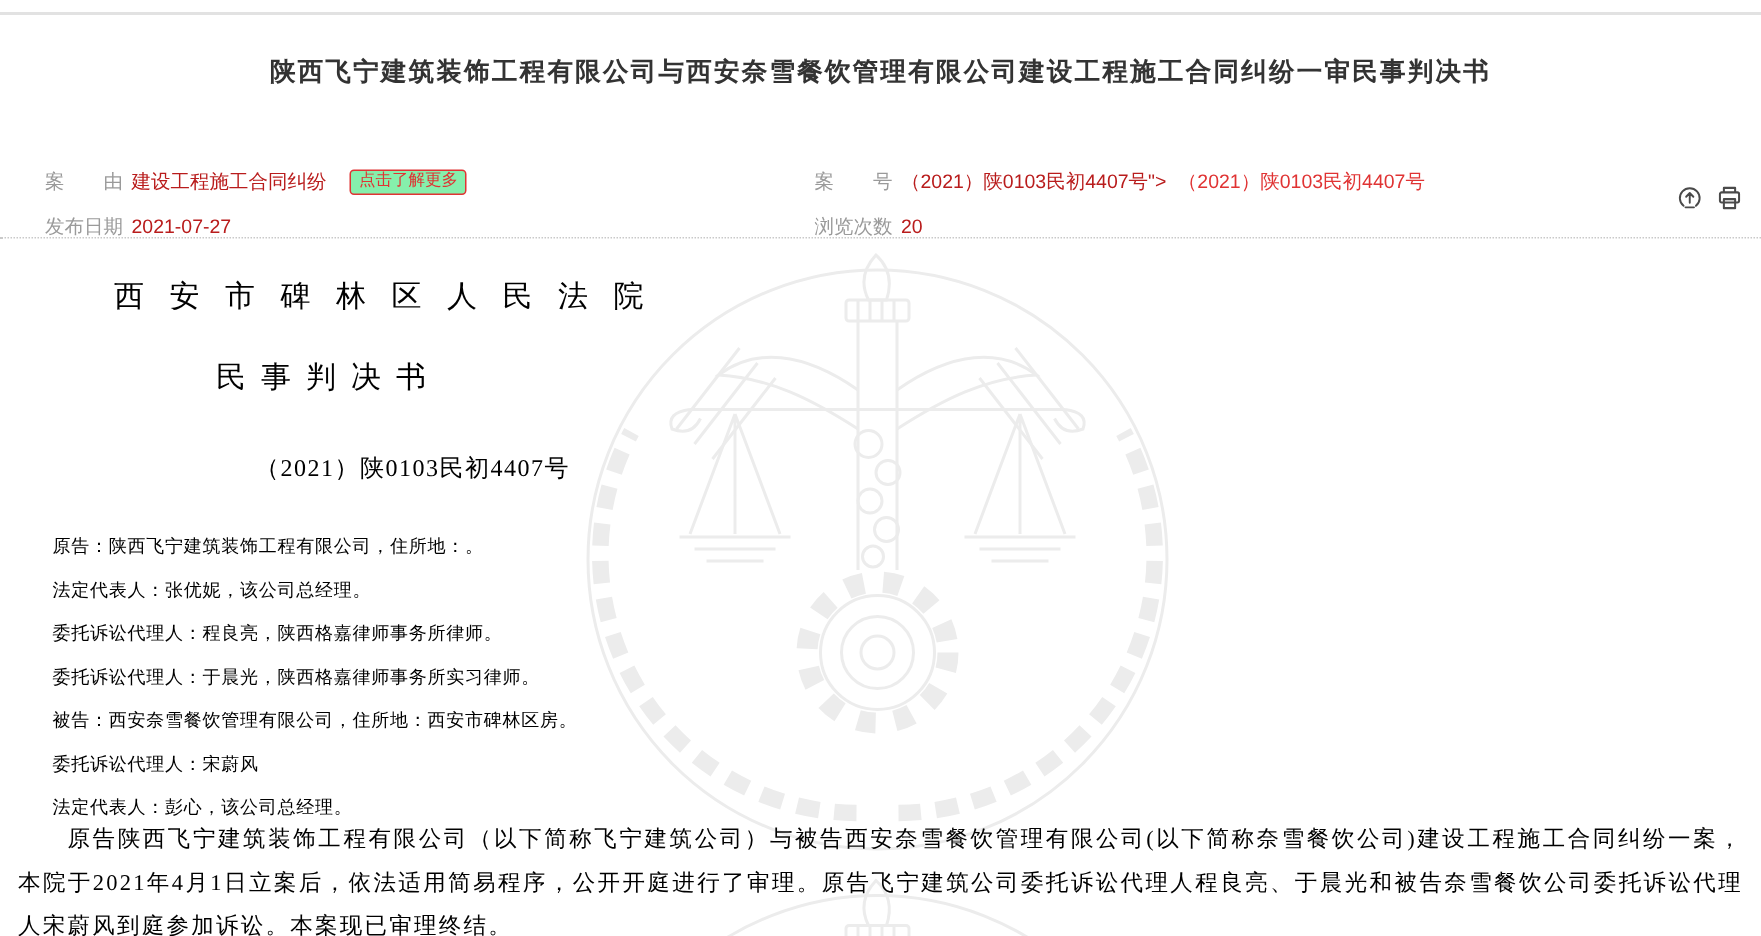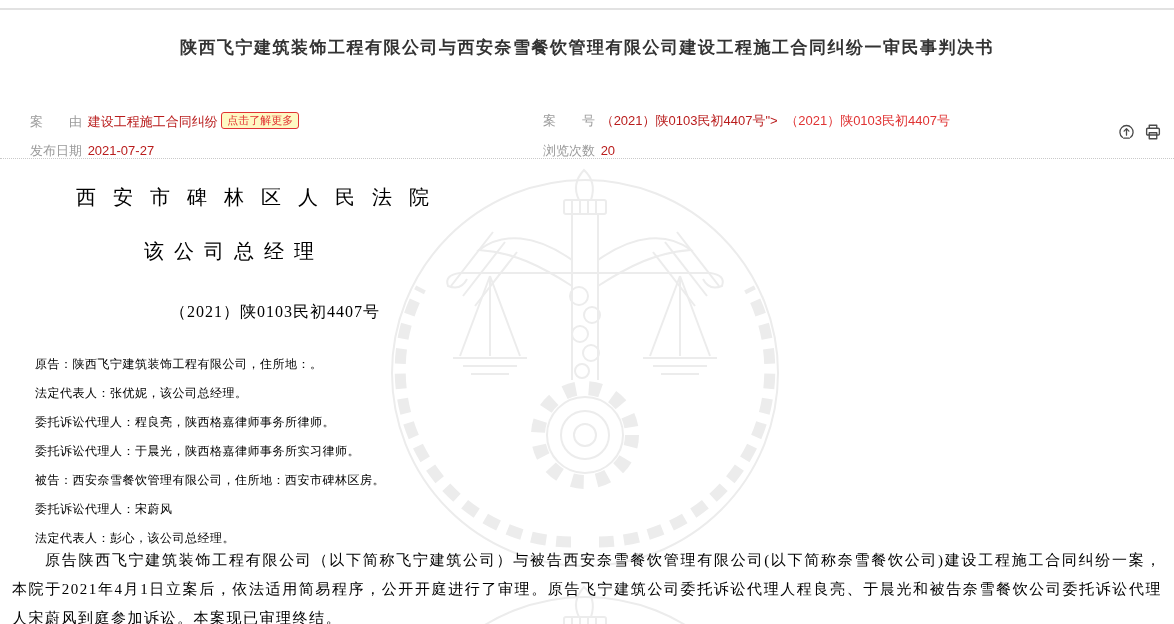--- a/index.html
+++ b/index.html
@@ -14,23 +14,23 @@
   }
   
   .meta-row{position:absolute;font-size:13px;white-space:nowrap;}
   .meta-label{display:inline-block;color:#9a9a9a;}
   .meta-value{color:#b91c1c;margin-left:2px;}
   .row-cause{top:112px;left:30px;}
   .row-date{top:142px;left:30px;}
   .row-caseno{top:112px;left:543px;}
   .row-views{top:142px;left:543px;}
   .badge{
-    display:inline-block;margin-left:0;padding:0 5px;font-size:11px;line-height:15px;
-    color:#e03333;border:1px solid #e03333;border-radius:3px;background:#fef9c3;
-    vertical-align:2px;cursor:pointer;
+    display:inline-block;margin-left:12px;padding:0 5px;font-size:11px;line-height:15px;
+    color:#e03333;border:1px solid #e03333;border-radius:3px;background:#86efac;
+    vertical-align:2px;cursor:pointer;font-family:Liberation Mono, monospace;
   }
   .case-link{color:#e03333;margin-left:4px;cursor:pointer;text-decoration:none;}
   .meta-icons{position:absolute;top:123px;left:1118px;display:flex;gap:9px;}
   .meta-icons svg{display:block;cursor:pointer;}
   .dotted-rule{position:absolute;top:158px;left:0;width:100%;height:0;border-top:1px dotted #c9c9c9;}
   
   .watermark svg{position:absolute;left:385px;}
   .seal-1{top:168px;}
   .seal-2{top:585px;}
   
@@ -123,21 +123,21 @@
         <path d="M334 118 L292 64 M322 128 L280 74 M310 138 L268 84"></path>
       </g>
     </svg>
     <svg class="seal-2" width="400" height="400" viewBox="0 0 400 400">
       <use href="#emblem"></use>
     </svg>
   </div>
 
   <div class="doc">
     <div class="court-name">西安市碑林区人民法院</div>
-    <div class="doc-type">该公司总经理</div>
+    <div class="doc-type">民事判决书</div>
     <div class="case-number">（2021）陕0103民初4407号</div>
     <div class="party-lines">
       <div>原告：陕西飞宁建筑装饰工程有限公司，住所地：。</div>
       <div>法定代表人：张优妮，该公司总经理。</div>
       <div>委托诉讼代理人：程良亮，陕西格嘉律师事务所律师。</div>
       <div>委托诉讼代理人：于晨光，陕西格嘉律师事务所实习律师。</div>
       <div>被告：西安奈雪餐饮管理有限公司，住所地：西安市碑林区房。</div>
       <div>委托诉讼代理人：宋蔚风</div>
       <div>法定代表人：彭心，该公司总经理。</div>
     </div>

